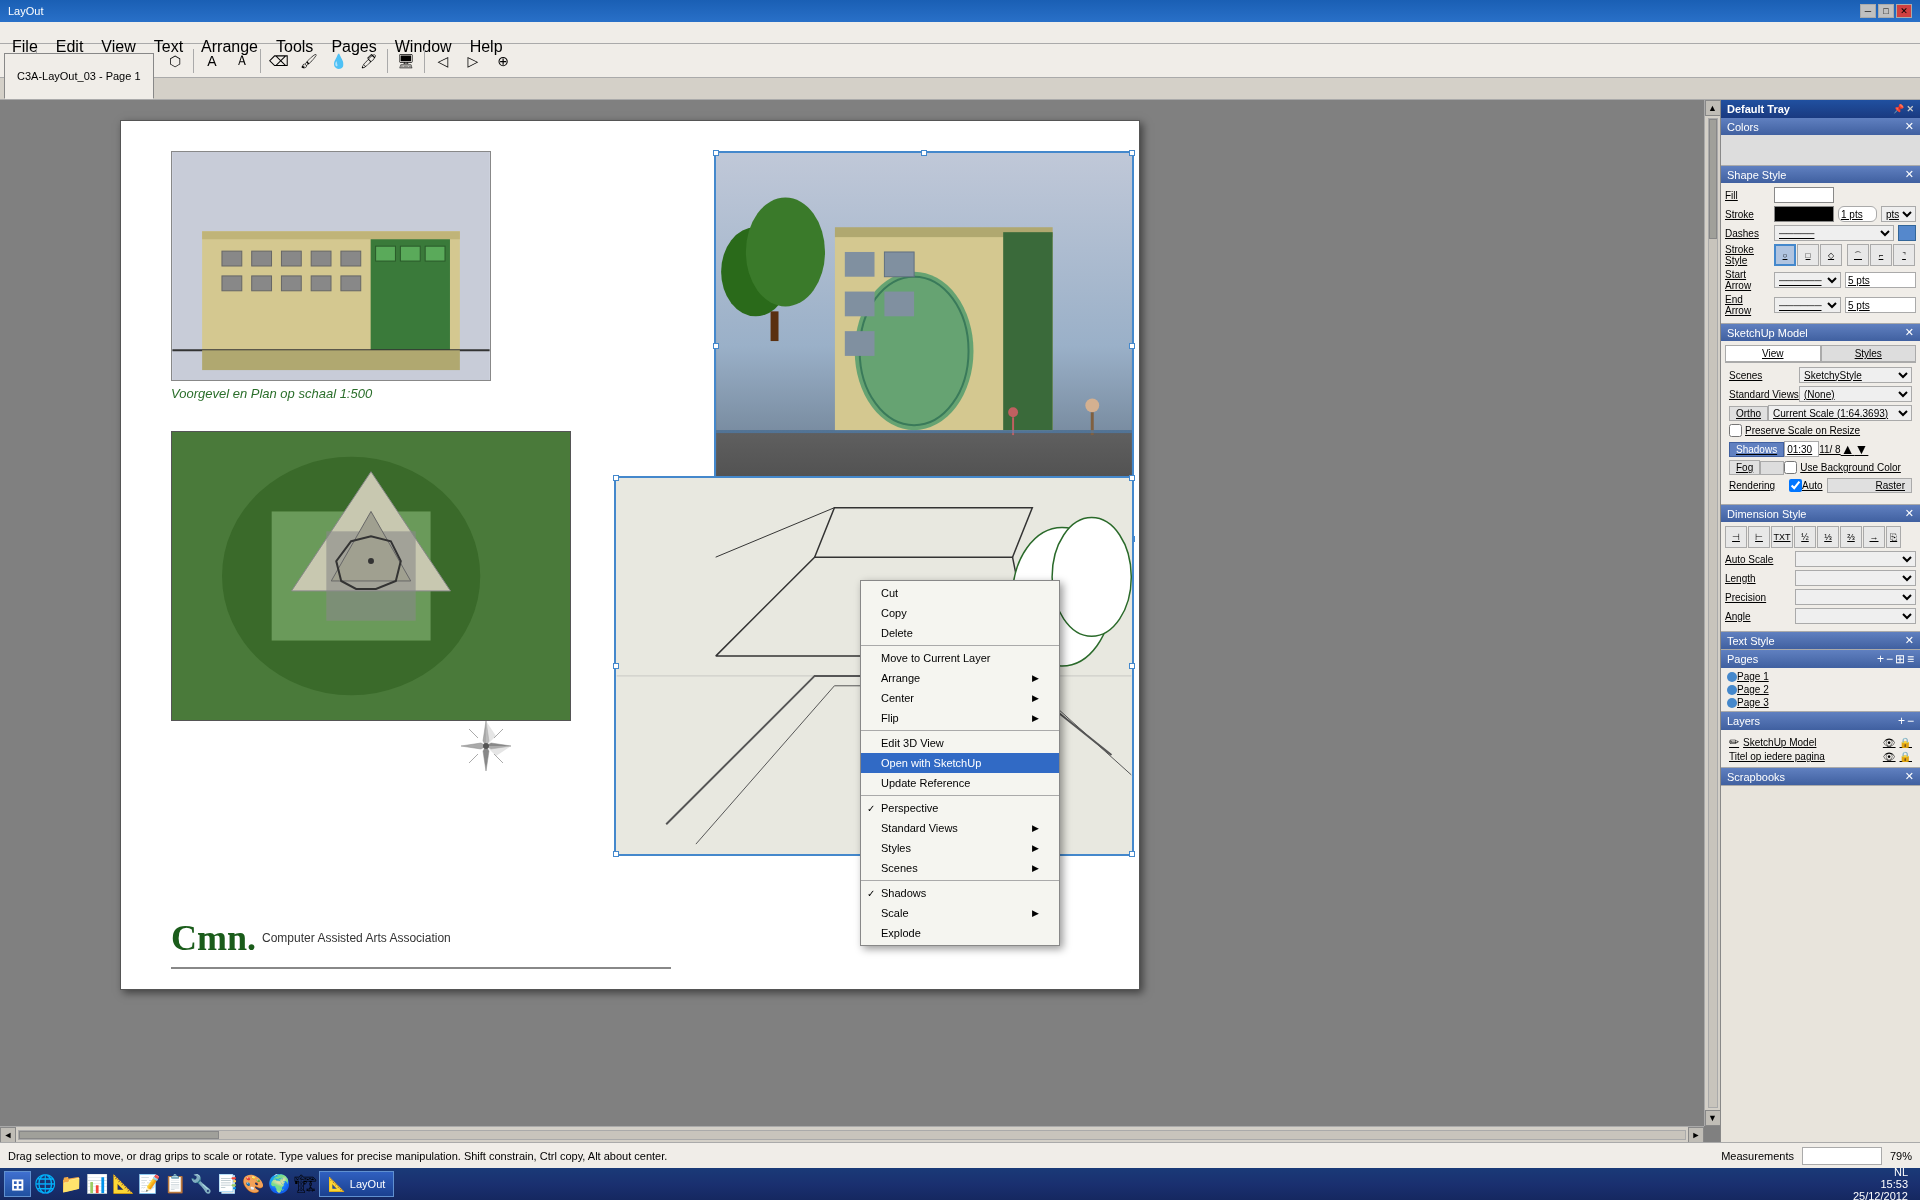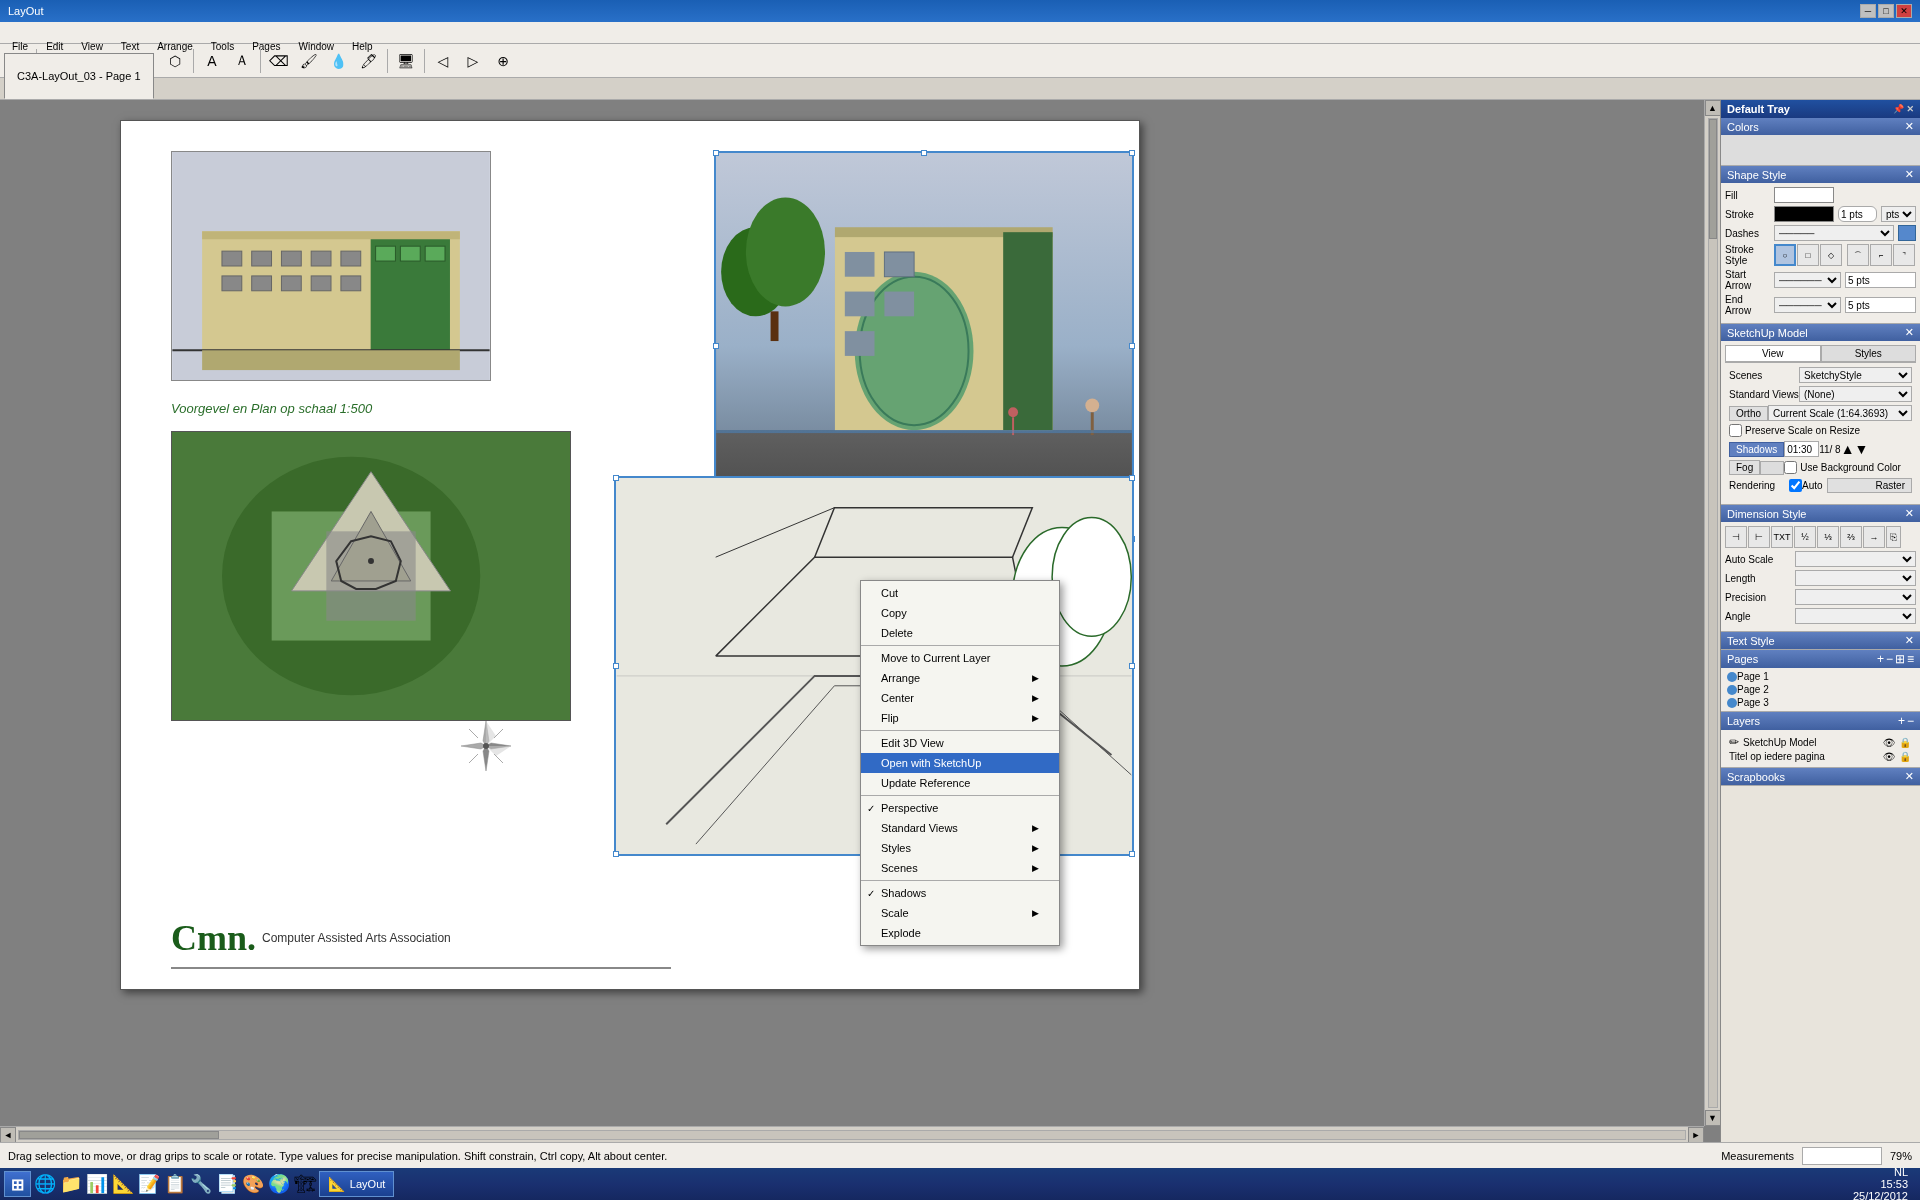--- a/index.html
+++ b/index.html
@@ -13,21 +13,21 @@
     }
     #titlebar-controls { display: flex; gap: 2px; }
     .title-btn { width: 16px; height: 14px; border: 1px solid #aaa; background: #c0c0c0; cursor: pointer; display: flex; align-items: center; justify-content: center; font-size: 9px; color: #000; }
     .title-btn.close { background: #d04040; }
 
     
     #menubar {
       height: 22px; background: #f0ede8; border-bottom: 1px solid #aaa;
       display: flex; align-items: center; padding: 0 4px; gap: 2px;
     }
-    .menu-item { padding: 2px 8px; cursor: pointer; font-size: 10px; color: #000; margin-top: 28px; }
+    .menu-item { padding: 2px 8px; cursor: pointer; font-size: 16px; color: #000; margin-top: 28px; }
 
     
     #toolbar {
       height: 34px; background: #f0ede8; border-bottom: 1px solid #aaa;
       display: flex; align-items: center; padding: 0 4px; gap: 2px;
     }
     .tool-btn {
       width: 28px; height: 28px; border: 1px solid transparent; background: transparent;
       cursor: pointer; display: flex; align-items: center; justify-content: center; font-size: 14px;
     }
@@ -63,21 +63,21 @@
     .drawing-content { width: 100%; height: 100%; position: relative; overflow: hidden; }
 
     
     .elevation-box {
       position: absolute; left: 50px; top: 30px;
       width: 320px; height: 230px;
       background: #d8dce8;
       border: 1px solid #888;
     }
     .elevation-title {
-      position: absolute; left: 50px; top: 280px;
+      position: absolute; left: 50px; top: 265px;
       color: #2a6e2a; font-size: 13px; font-style: italic;
     }
 
     
     .plan-box {
       position: absolute; left: 50px; top: 310px;
       width: 400px; height: 290px; background: #4a7a3a; border: 1px solid #555;
     }
 
     
@@ -137,21 +137,21 @@
     .panel-ctrl-btn { font-size: 9px; cursor: pointer; color: #ccc; }
     .panel-section {
       border-bottom: 1px solid #aaa;
     }
     .panel-section-header {
       background: linear-gradient(to bottom, #6080c0, #4060a0);
       color: white; padding: 2px 6px; font-size: 11px;
       display: flex; align-items: center; justify-content: space-between;
       cursor: pointer;
     }
-    .panel-section-content { padding: 4px; background: #f0ede8; }
+    .panel-section-content { padding: 4px; background: #f0ede8; text-decoration: underline; }
     .color-swatch { width: 60px; height: 16px; border: 1px solid #888; }
 
     
     .style-row { display: flex; align-items: center; gap: 4px; margin-bottom: 3px; }
     .style-label { width: 45px; font-size: 10px; }
     .style-input { flex: 1; height: 16px; border: 1px solid #aaa; background: white; font-size: 10px; padding: 0 2px; }
     .style-select { flex: 1; height: 16px; font-size: 10px; border: 1px solid #aaa; }
 
     
     .sketchup-tabs { display: flex; border-bottom: 1px solid #aaa; }

